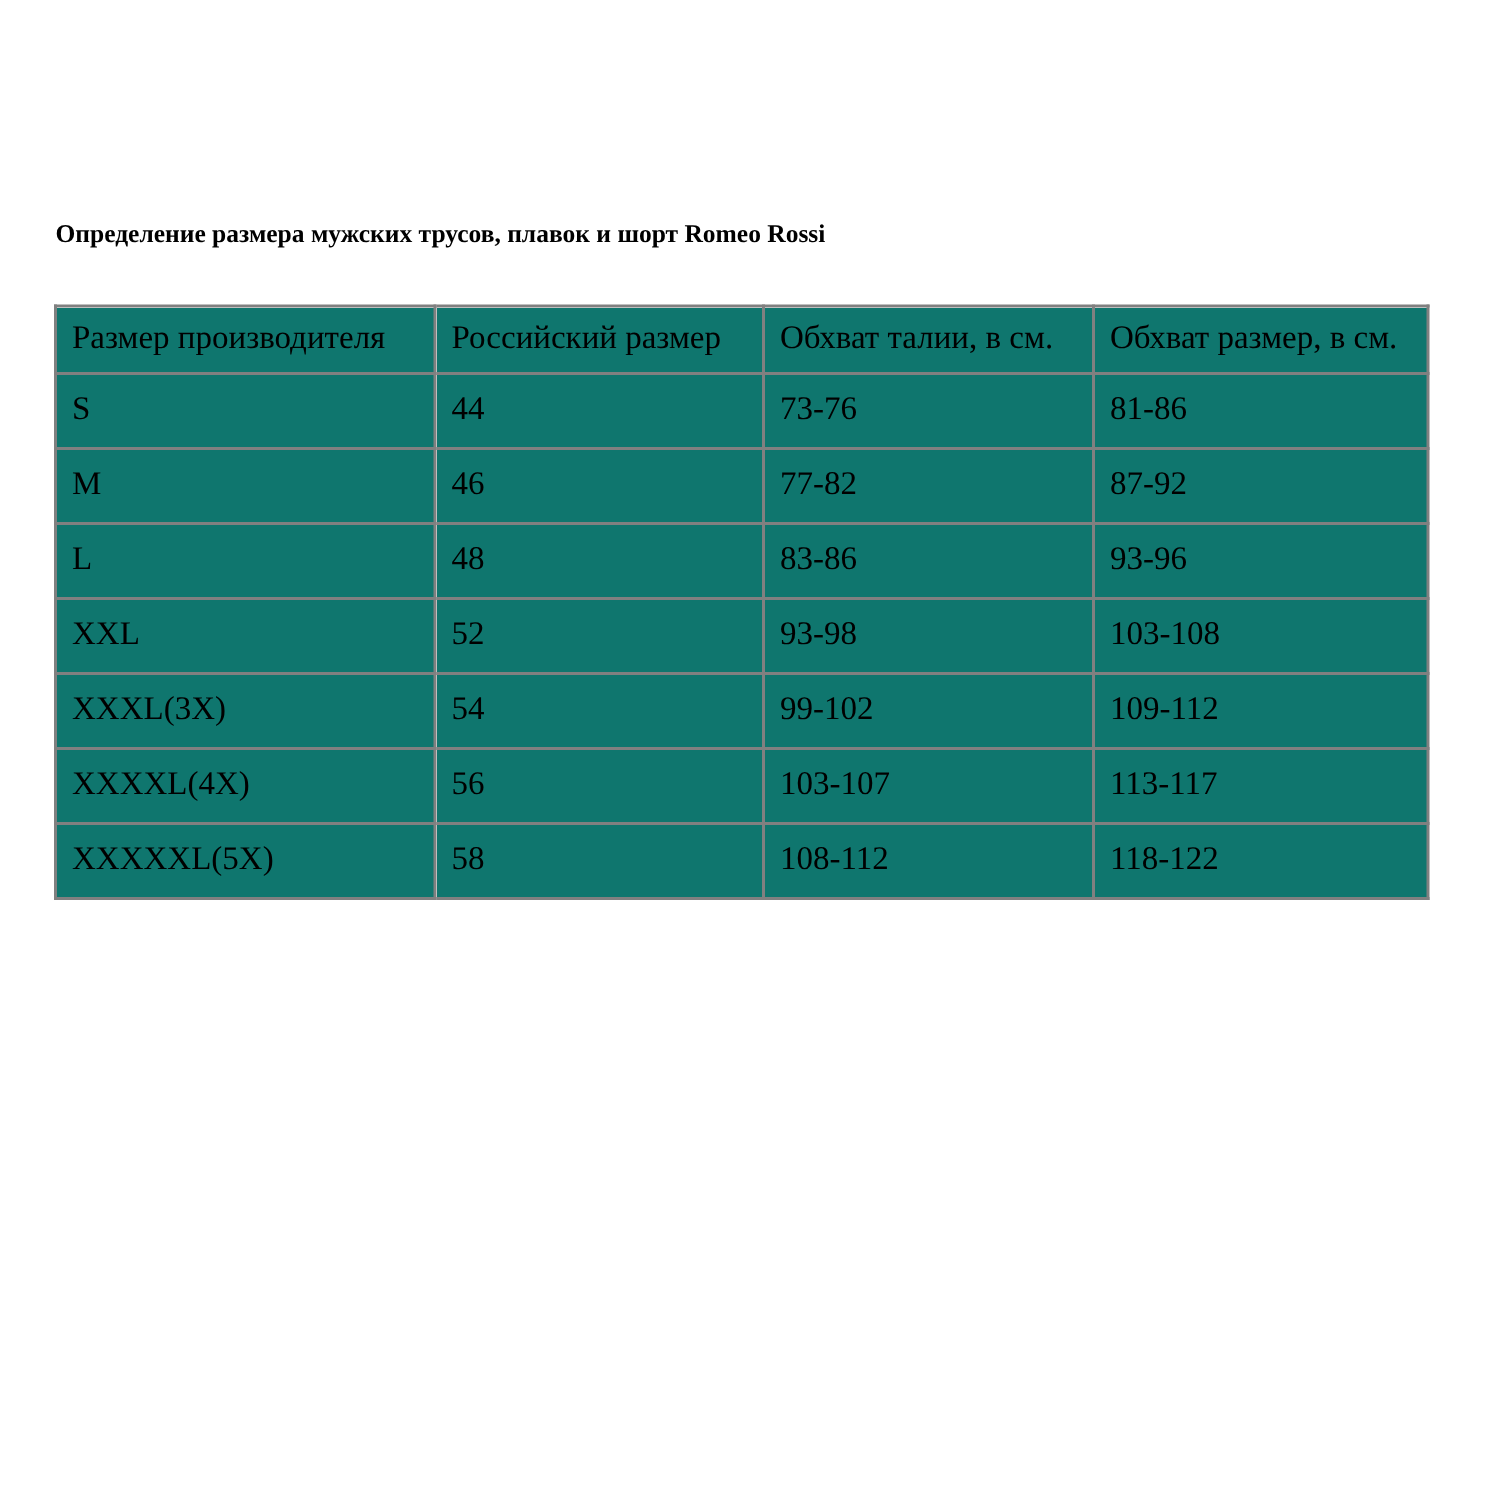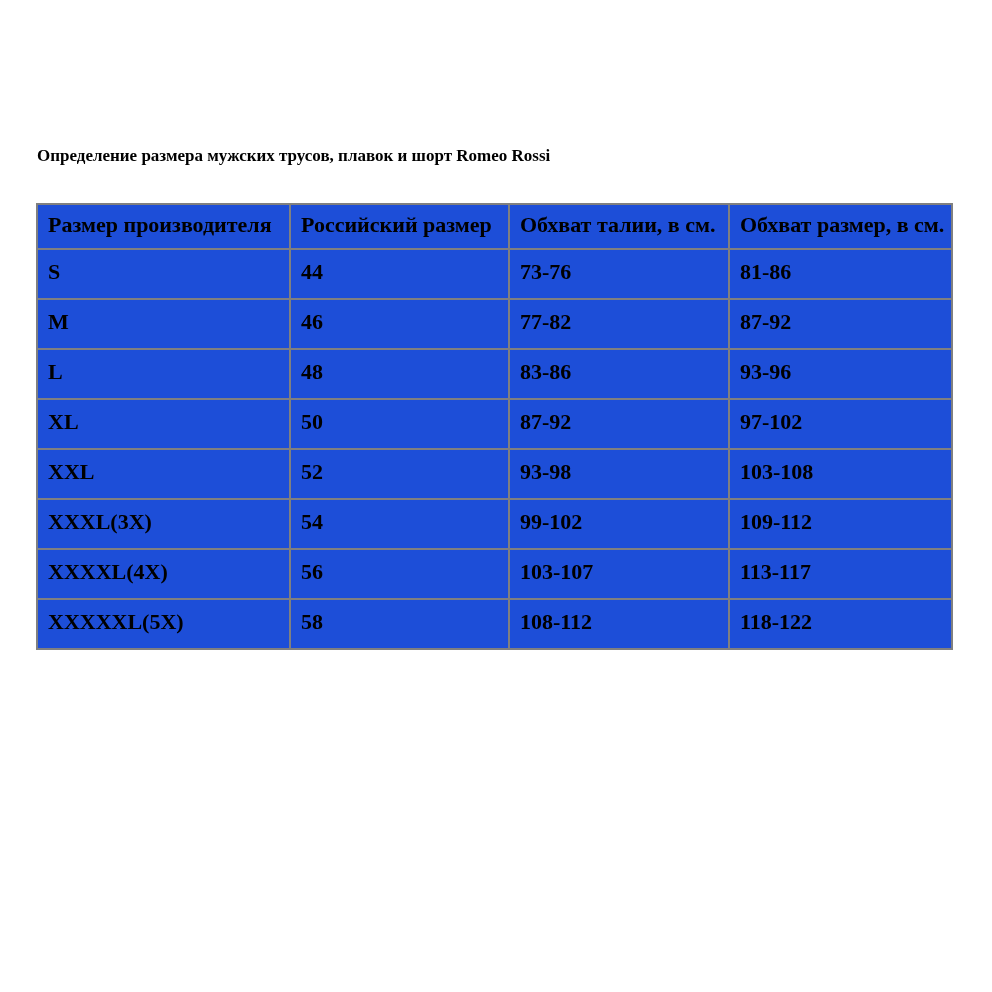--- a/index.html
+++ b/index.html
@@ -30,27 +30,27 @@
     left: 36px;
     top: 203px;
     width: 915px;
     border-collapse: collapse;
     table-layout: fixed;
   }
   table.size-table th,
   table.size-table td {
     border: 2px solid #808080;
     font-size: 22px;
-    font-weight: bold;
+    font-weight: normal;
     text-align: left;
     vertical-align: middle;
     padding: 0 10px 4px 10px;
     white-space: nowrap;
     overflow: hidden;
-    background: #1d4ed8;
+    background: #0f766e;
     color: #000000;
   }
   table.size-table thead tr {
     height: 45px;
   }
   table.size-table tbody tr {
     height: 50px;
   }
 </style>
 </head>
@@ -88,26 +88,20 @@
           <td>77-82</td>
           <td>87-92</td>
         </tr>
         <tr>
           <td>L</td>
           <td>48</td>
           <td>83-86</td>
           <td>93-96</td>
         </tr>
         <tr>
-          <td>XL</td>
-          <td>50</td>
-          <td>87-92</td>
-          <td>97-102</td>
-        </tr>
-        <tr>
           <td>XXL</td>
           <td>52</td>
           <td>93-98</td>
           <td>103-108</td>
         </tr>
         <tr>
           <td>XXXL(3X)</td>
           <td>54</td>
           <td>99-102</td>
           <td>109-112</td>

